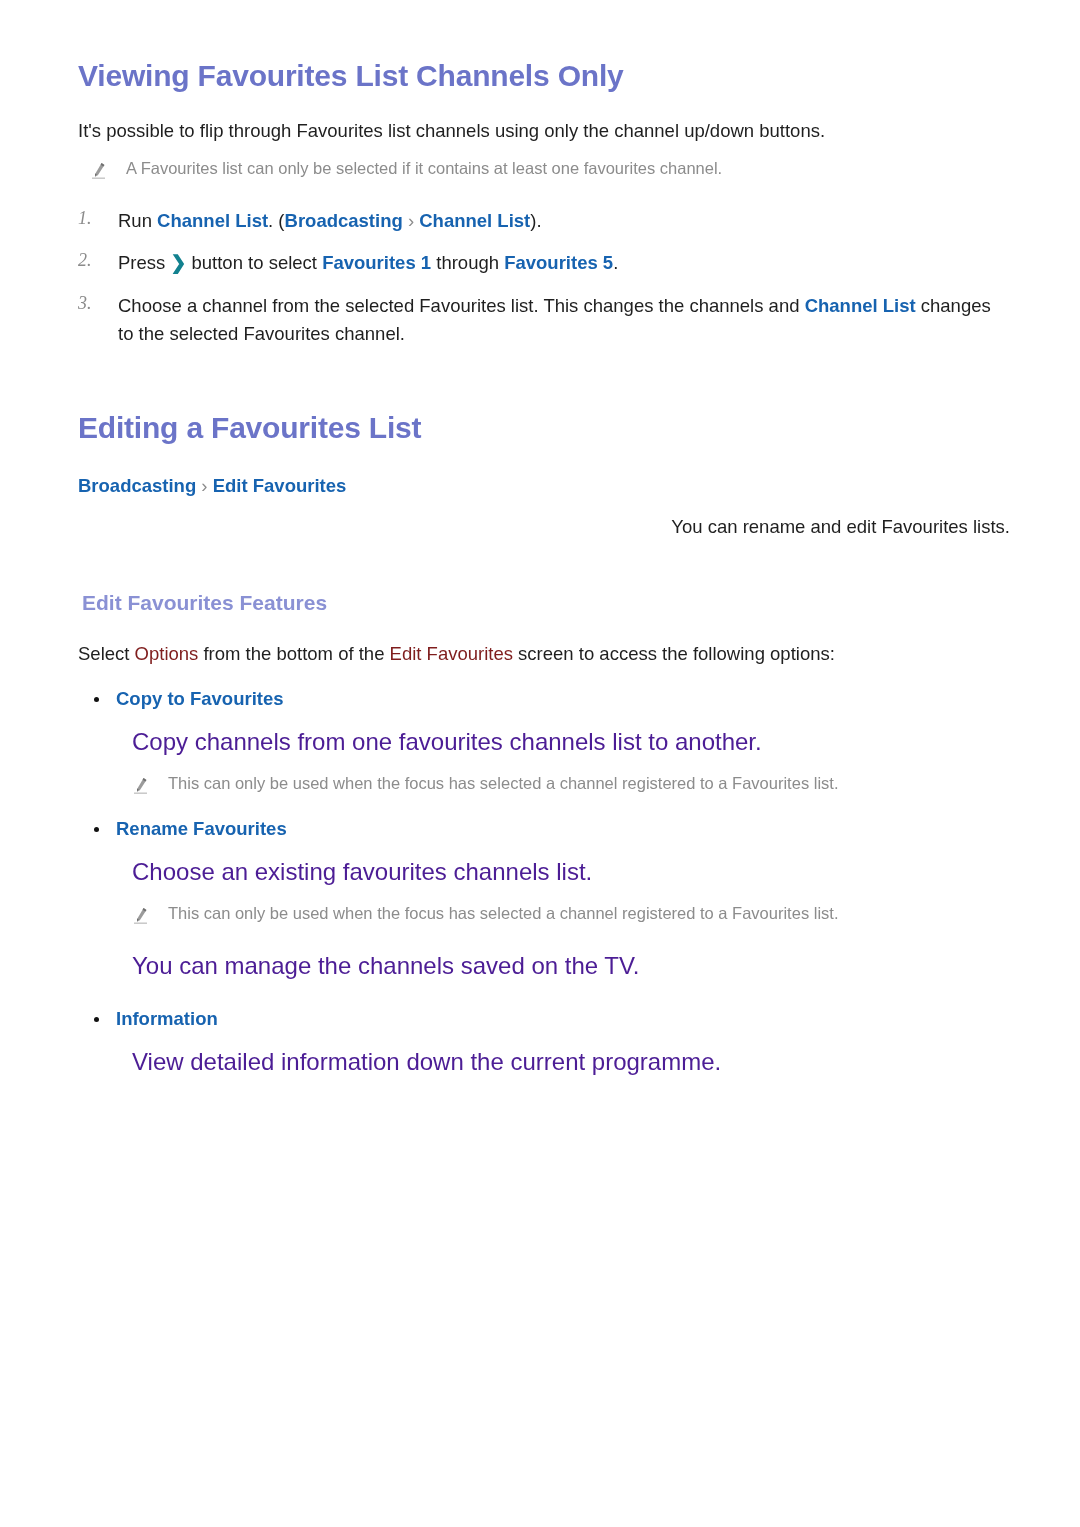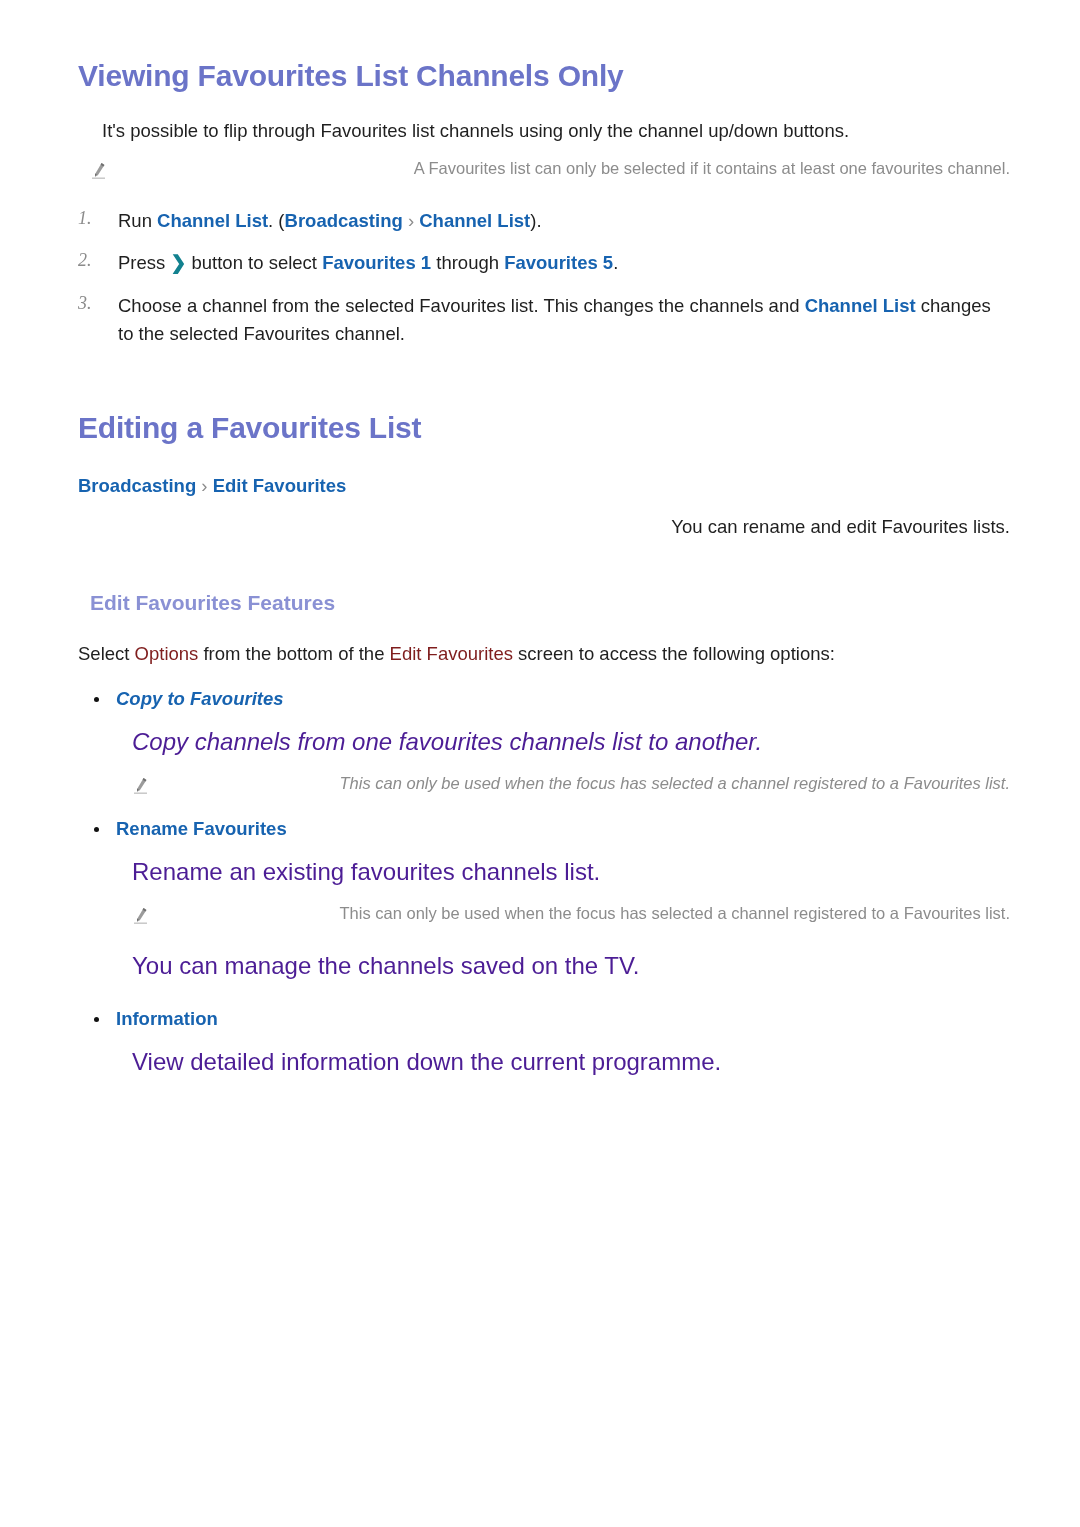--- a/index.html
+++ b/index.html
@@ -32,35 +32,34 @@
     padding: 0;
     line-height: 1.3;
   }
   .h1.second {
     margin-top: 60px;
   }
   .h2 {
     font-size: 21px;
     font-weight: bold;
     color: #8a91d4;
-    margin: 12px;
+    margin: 4px;
     padding: 0;
     line-height: 1.3;
   }
 
   
   .para {
     font-size: 18.5px;
     line-height: 1.5;
     color: #1f1f1f;
     margin: 0;
   }
   .lead {
     margin-top: 22px;
-    margin-left: 24px;
   }
   .tight {
     margin-top: 16px;
     text-align: right;
   }
 
   a.lnk, .lnk {
     color: #7f1d1d;
     text-decoration: none;
   }
@@ -87,21 +86,20 @@
     color: #1763b0;
     margin-top: 28px;
   }
 
   
   .note {
     display: flex;
     align-items: flex-start;
     margin-top: 12px;
     padding-left: 12px;
-    justify-content: space-between;
   }
   .note .pencil {
     flex: 0 0 auto;
     width: 22px;
     margin-right: 14px;
     margin-top: 4px;
   }
   .note .note-text {
     font-size: 16.5px;
     line-height: 1.45;
@@ -134,21 +132,21 @@
     max-width: 880px;
   }
 
   
   .blist {
     margin-top: 20px;
   }
   .bgroup {
     margin-top: 18px;
   }
-  .bgroup:first-child { margin-top: 0; font-style: italic; }
+  .bgroup:first-child { margin-top: 0; }
   .brow {
     display: flex;
     align-items: flex-start;
     padding-left: 16px;
   }
   .brow .dot {
     flex: 0 0 auto;
     width: 22px;
     padding-top: 9px;
   }
@@ -254,21 +252,21 @@
       </div>
     </div>
 
     <div class="bgroup">
       <div class="brow">
         <span class="dot">
             <i></i>
           </span>
         <span class="blabel">Rename Favourites</span>
       </div>
-      <div class="bdesc">Rename an existing favourites channels list.</div>
+      <div class="bdesc">Choose an existing favourites channels list.</div>
       <div class="bnote">
         <div class="note" style="padding-left:0;">
           <span class="pencil">
             <svg width="20" height="20" viewBox="0 0 20 20">
               <g transform="rotate(-12 10 10)">
                 <path d="M13.2 2.6 L15.6 5.0 L7.0 13.6 L4.0 14.6 L5.0 11.6 Z" fill="#9b9b9b"></path>
                 <path d="M13.2 2.6 L15.6 5.0 L14.3 6.3 L11.9 3.9 Z" fill="#707070"></path>
                 <path d="M4.0 14.6 L5.0 11.6 L5.9 12.5 Z" fill="#4d4d4d"></path>
               </g>
               <rect x="2" y="16.6" width="13" height="1.1" fill="#b4b4b4"></rect>

